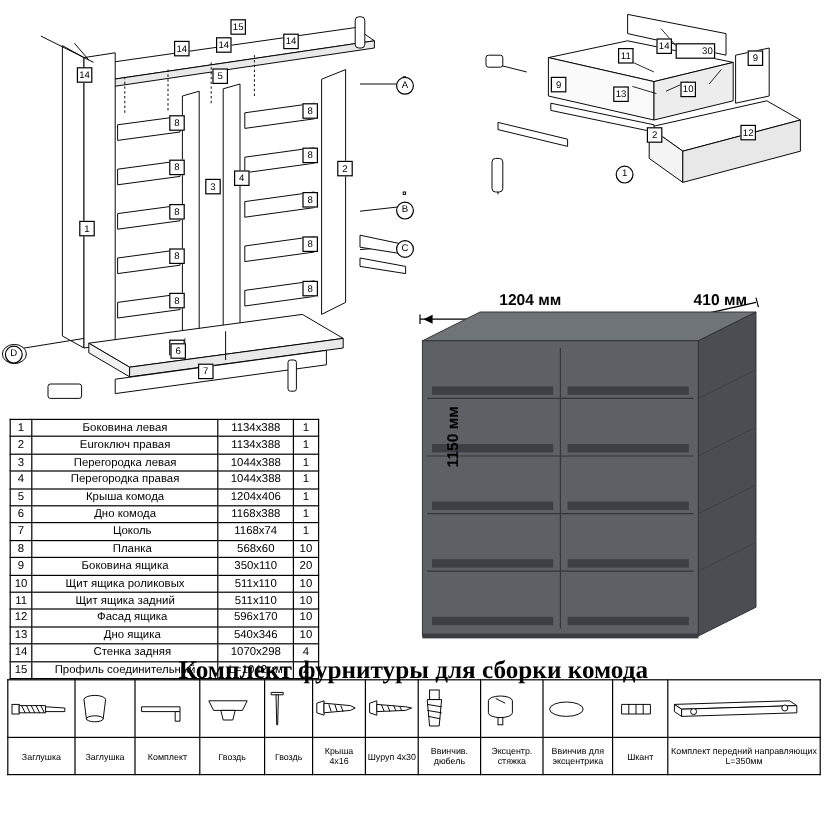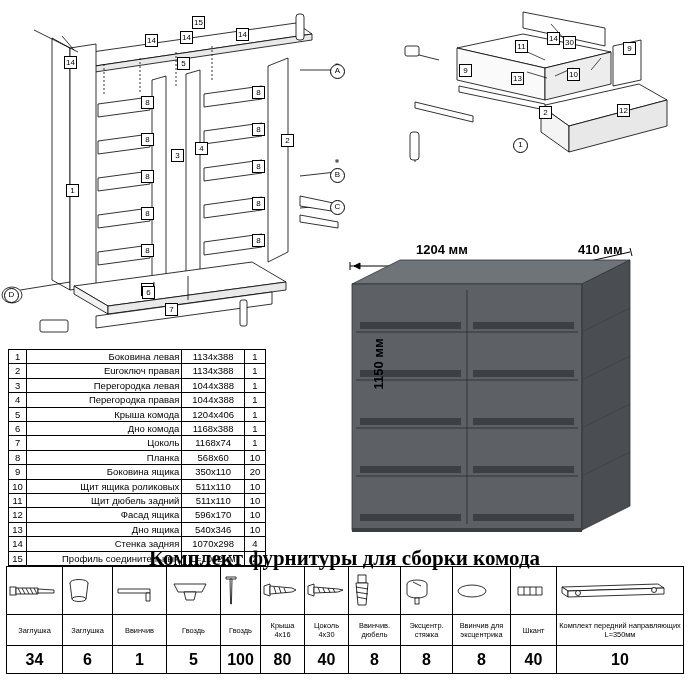--- a/index.html
+++ b/index.html
@@ -26,21 +26,21 @@
   
   .parts{
     position:absolute;left:8px;top:349px;width:258px;
     border-collapse:collapse;font-size:9.5px;
   }
   .parts td{
     border:1px solid #000;padding:0 2px;height:13.4px;line-height:13.4px;
     white-space:nowrap;overflow:hidden;
   }
   .parts td.c0{width:14px;text-align:center;}
-  .parts td.c1{width:150px;text-align:right;}
+  .parts td.c1{width:150px;text-align:center;}
   .parts td.c2{width:62px;text-align:center;}
   .parts td.c3{width:18px;text-align:center;}
   .parts td.indent{padding-left:14px;}
 
   
   .cab-wrap{position:absolute;left:330px;top:240px;width:352px;height:300px;}
   .dim-txt{font-weight:bold;font-size:13px;}
 
   
   .hw-title{
@@ -172,21 +172,21 @@
       <g stroke="#000" stroke-width="0.8" fill="#fff">
         <rect x="10" y="40" width="14" height="10" rx="2"></rect>
         <rect x="15" y="126" width="9" height="28" rx="3"></rect>
       </g>
       <g fill="none" stroke="#000" stroke-width="0.7">
         <path d="M156 18 L170 34 M128 44 L150 54 M132 66 L152 72 M160 70 L178 62 M196 64 L206 52"></path>
       </g>
     </svg>
     <div class="num-box" style="left:120px;top:34px;">11</div>
     <div class="num-box" style="left:152px;top:26px;">14</div>
-    <div class="num-box" style="left:168px;top:30px;">30</div>
+    <div class="num-box" style="left:168px;top:30px;padding-left:20px;">30</div>
     <div class="num-box" style="left:228px;top:36px;">9</div>
     <div class="num-box" style="left:64px;top:58px;">9</div>
     <div class="num-box" style="left:116px;top:66px;">13</div>
     <div class="num-box" style="left:172px;top:62px;">10</div>
     <div class="num-box" style="left:144px;top:100px;">2</div>
     <div class="num-box" style="left:222px;top:98px;">12</div>
     <div class="circ" style="left:118px;top:132px;">1</div>
   </div>
 
   <table class="parts">
@@ -246,21 +246,21 @@
           <td class="c3">20</td>
         </tr>
       <tr>
           <td class="c0">10</td>
           <td class="c1">Щит ящика роликовых</td>
           <td class="c2">511х110</td>
           <td class="c3">10</td>
         </tr>
       <tr>
           <td class="c0">11</td>
-          <td class="c1">Щит дюбель задний</td>
+          <td class="c1">Щит ящика задний</td>
           <td class="c2">511х110</td>
           <td class="c3">10</td>
         </tr>
       <tr>
           <td class="c0">12</td>
           <td class="c1 indent">Фасад ящика</td>
           <td class="c2">596х170</td>
           <td class="c3">10</td>
         </tr>
       <tr>
@@ -473,41 +473,27 @@
             <path d="M10 12 L106 9 L106 15 L10 18 Z"></path>
             <circle cx="20" cy="14" r="2.5"></circle>
                 <circle cx="96" cy="11" r="2.5"></circle>
               </g>
             </svg>
         </td>
       </tr>
       <tr class="names">
         <td>Заглушка</td>
         <td>Заглушка</td>
-        <td>Ввинчив</td>
+        <td>Комплект</td>
         <td>Гвоздь</td>
         <td>Гвоздь</td>
         <td>Крыша 4x16</td>
-        <td>Цоколь 4x30</td>
+        <td>Шуруп 4x30</td>
         <td>Ввинчив. дюбель</td>
         <td>Эксцентр. стяжка</td>
         <td>Ввинчив для эксцентрика</td>
         <td>Шкант</td>
         <td>Комплект передний направляющих L=350мм</td>
       </tr>
-      <tr class="qty">
-        <td>34</td>
-        <td>6</td>
-        <td>1</td>
-        <td>5</td>
-        <td>100</td>
-        <td>80</td>
-        <td>40</td>
-        <td>8</td>
-        <td>8</td>
-        <td>8</td>
-        <td>40</td>
-        <td>10</td>
-      </tr>
     </tbody>
   </table>
 
 </div>
 
 </body></html>

